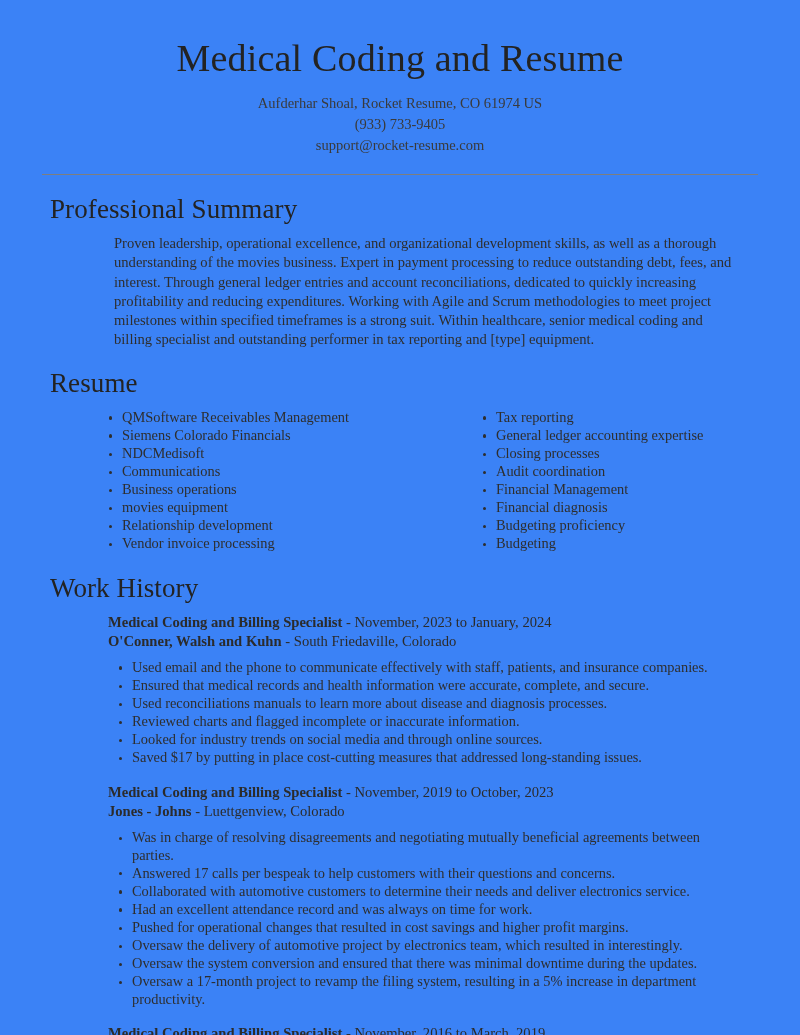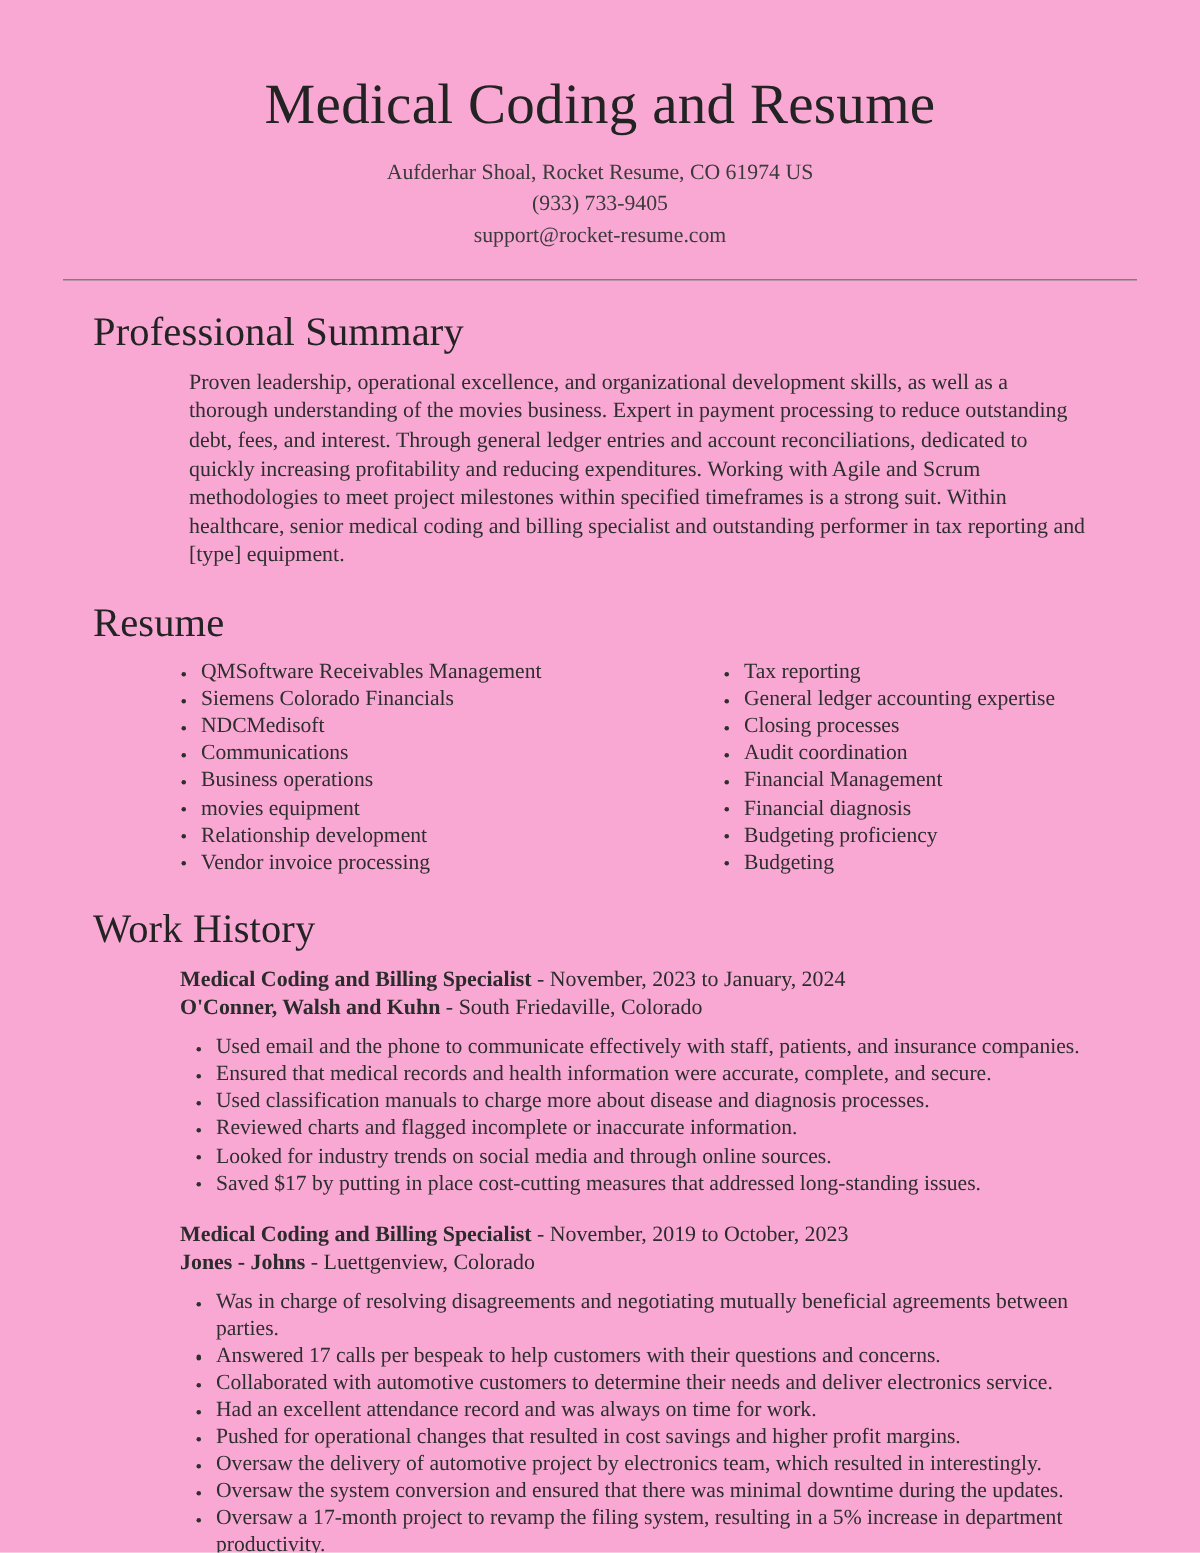--- a/index.html
+++ b/index.html
@@ -14,23 +14,23 @@
     overflow: hidden;
     font-family: "Liberation Serif", "DejaVu Serif", serif;
     color: #2b2b2b;
     -webkit-font-smoothing: antialiased;
   }
 
   .page {
     width: 800px;
     height: 1035px;
     box-sizing: border-box;
-    padding: 16px;
+    padding: 4px;
     position: relative;
-    background: #f9a8d4;
+    background: #3b82f6;
     overflow: hidden;
   }
 
   
   .header {
     text-align: center;
     padding-top: 32px;
   }
   .resume-title {
     font-family: "Liberation Serif", "DejaVu Serif", serif;
@@ -206,21 +206,21 @@
 
   <div class="section">
     <h2 class="section-title">Work History</h2>
     <div class="jobs" id="jobs-container">
         <div class="job">
           <div class="job-line"><span class="strong">Medical Coding and Billing Specialist</span><span class="sep"> - </span><span class="light">November, 2023 to January, 2024</span></div>
           <div class="job-line"><span class="strong">O'Conner, Walsh and Kuhn</span><span class="sep"> - </span><span class="light">South Friedaville, Colorado</span></div>
           <ul class="bullets">
             <li>Used email and the phone to communicate effectively with staff, patients, and insurance companies.</li>
             <li>Ensured that medical records and health information were accurate, complete, and secure.</li>
-            <li>Used classification manuals to charge more about disease and diagnosis processes.</li>
+            <li>Used reconciliations manuals to learn more about disease and diagnosis processes.</li>
             <li>Reviewed charts and flagged incomplete or inaccurate information.</li>
             <li>Looked for industry trends on social media and through online sources.</li>
             <li>Saved $17 by putting in place cost-cutting measures that addressed long-standing issues.</li>
           </ul>
         </div>
         <div class="job">
           <div class="job-line"><span class="strong">Medical Coding and Billing Specialist</span><span class="sep"> - </span><span class="light">November, 2019 to October, 2023</span></div>
           <div class="job-line"><span class="strong">Jones - Johns</span><span class="sep"> - </span><span class="light">Luettgenview, Colorado</span></div>
           <ul class="bullets">
             <li>Was in charge of resolving disagreements and negotiating mutually beneficial agreements between parties.</li>

